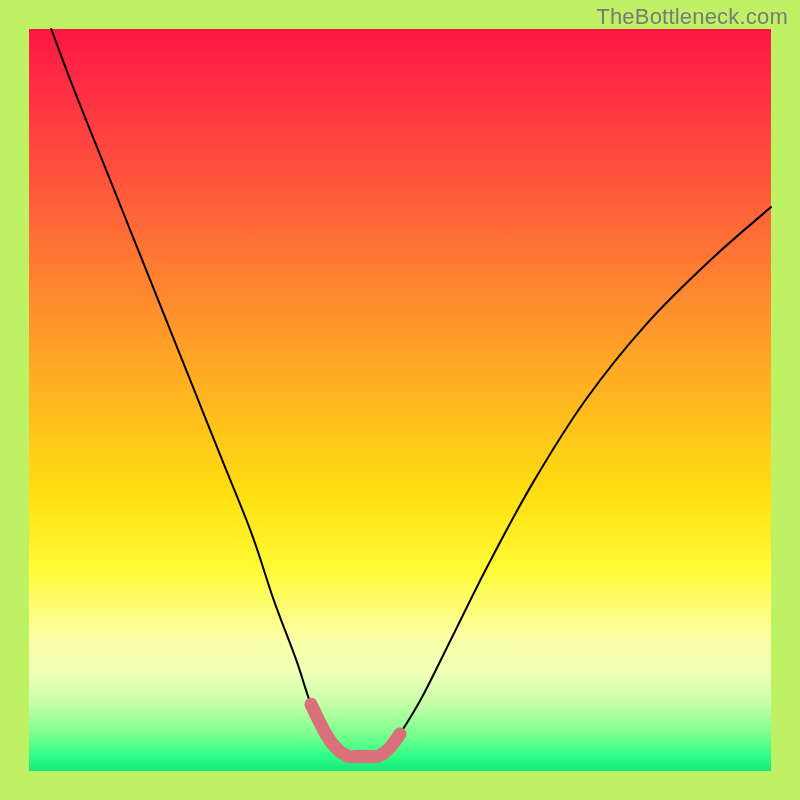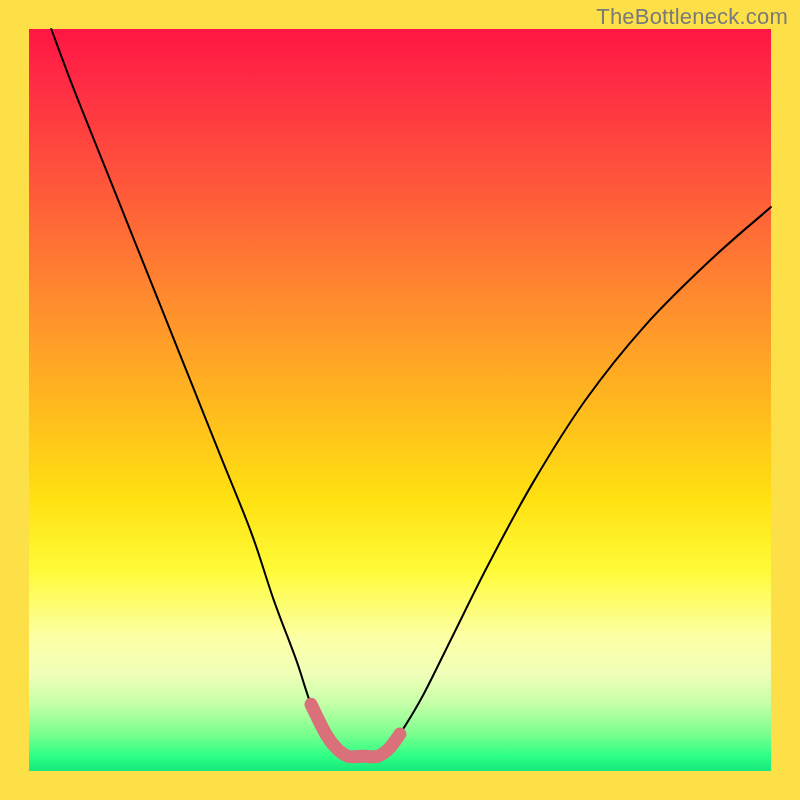--- a/index.html
+++ b/index.html
@@ -8,21 +8,21 @@
     width: 800px;
     height: 800px;
     background: #000;
     overflow: hidden;
     font-family: Arial, Helvetica, sans-serif;
   }
   .frame {
     position: relative;
     width: 800px;
     height: 800px;
-    background: #fde047;
+    background: #bef264;
   }
   .plot-area {
     position: absolute;
     left: 29px;
     top: 29px;
     width: 742px;
     height: 742px;
     
     background: linear-gradient(
       to bottom,

